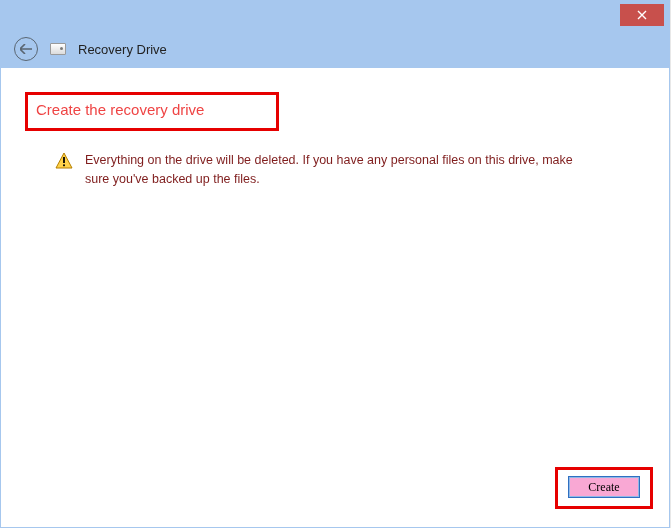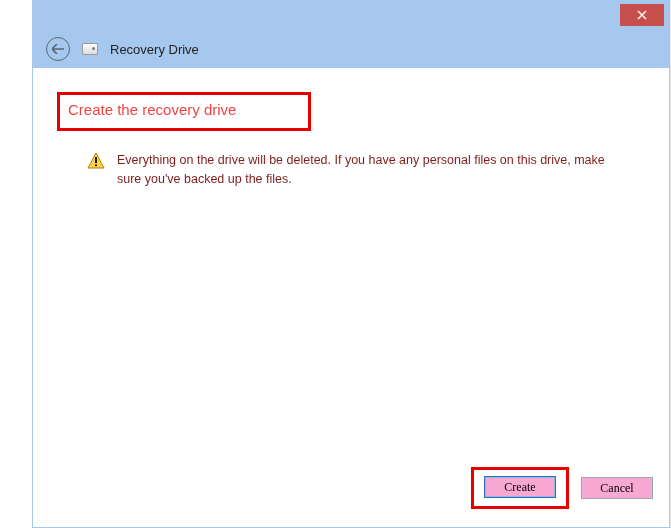--- a/index.html
+++ b/index.html
@@ -11,21 +11,20 @@
     width: 671px;
     height: 528px;
     overflow: hidden;
   }
   .window {
     position: relative;
     width: 671px;
     height: 528px;
     background: #fff;
     border-right: 1px solid #e8e8e8;
-    padding-left: 32px;
   }
   
   .titlebar {
     height: 30px;
     background: #a6c7ee;
     display: flex;
     justify-content: flex-end;
     align-items: center;
   }
   .close-btn {
@@ -181,17 +180,16 @@
         <rect x="8.1" y="5" width="1.8" height="6" fill="#000"></rect>
         <rect x="8.1" y="12.4" width="1.8" height="1.8" fill="#000"></rect>
       </svg>
       <div class="message-text">Everything on the drive will be deleted. If you have any personal files on this drive, make sure you've backed up the files.</div>
     </div>
 
     <div class="footer">
       <div class="create-wrap">
         <button class="btn default">Create</button>
       </div>
-      <button class="btn">Cancel</button>
     </div>
 
   </div>
 </div>
 
 </body></html>

